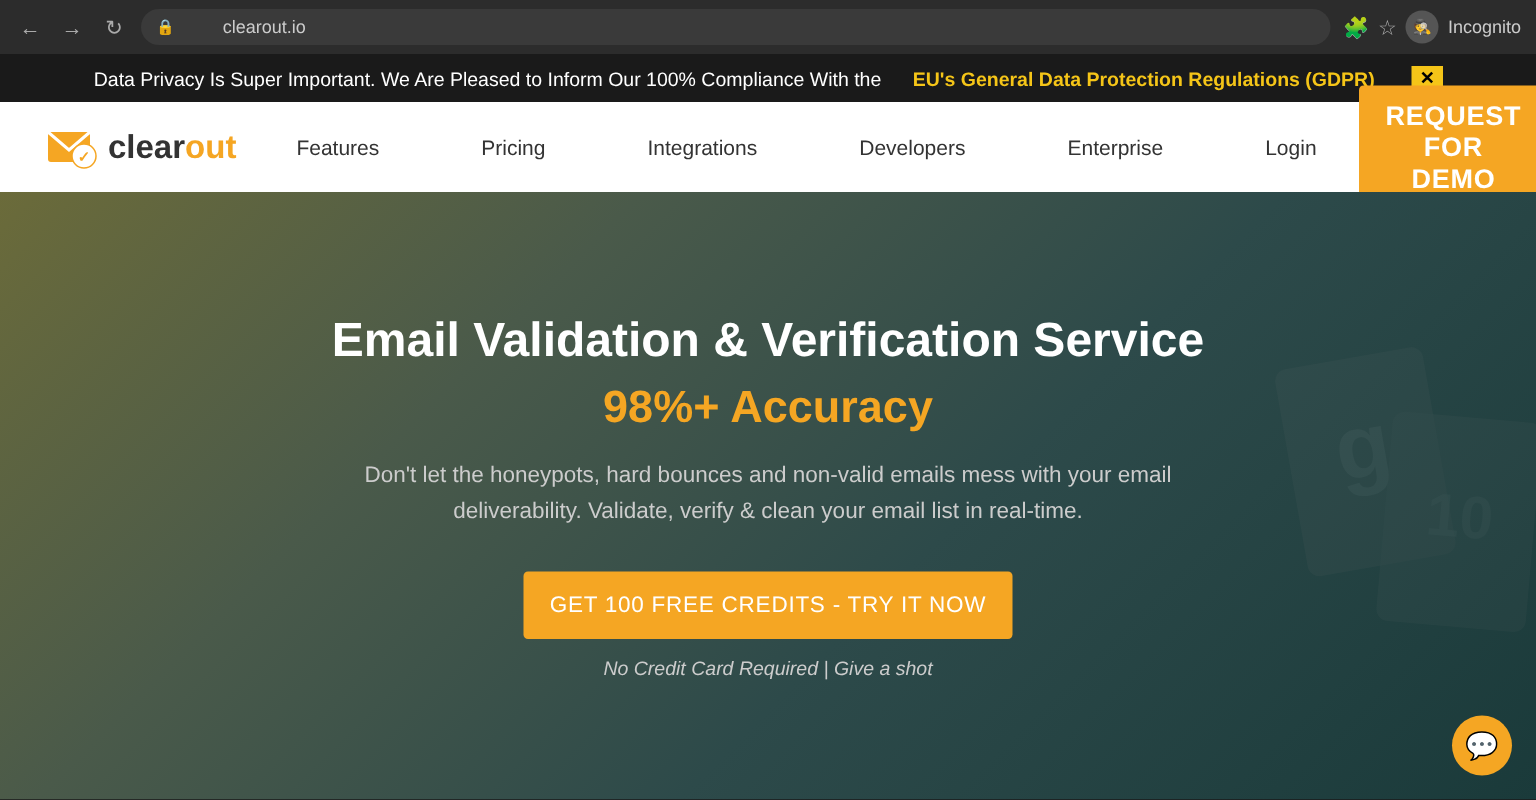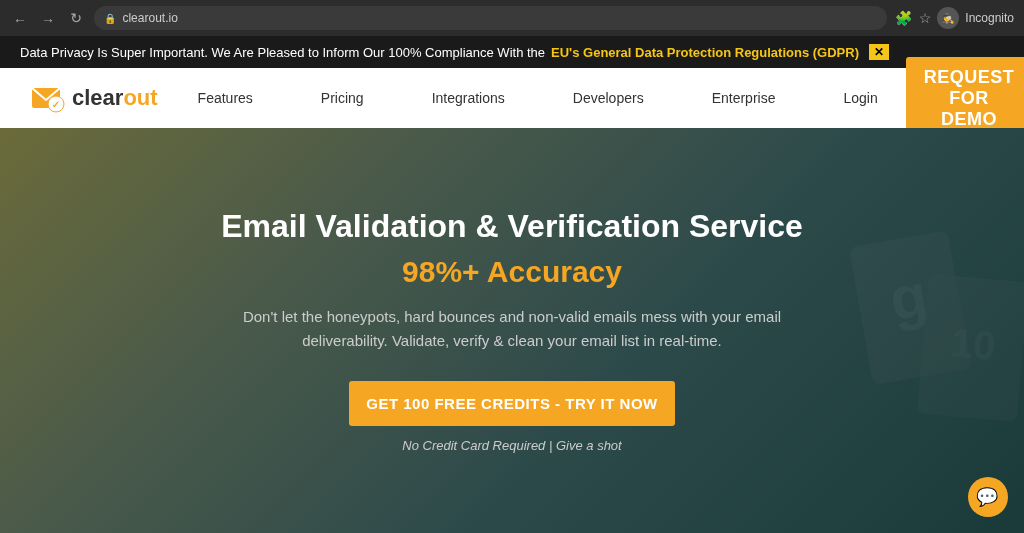--- a/index.html
+++ b/index.html
@@ -28,40 +28,41 @@
       flex: 1;
       height: 24px;
       background: #3a3a3a;
       border-radius: 12px;
       display: flex;
       align-items: center;
       padding: 0 10px;
       gap: 6px;
     }
     .lock-icon { color: #aaa; font-size: 10px; }
-    .url-text { color: #ccc; font-size: 12px; }
+    .url-text { color: #ccc; font-size: 12px; margin-left: 26px; }
     .browser-actions { display: flex; gap: 6px; align-items: center; }
     .browser-action-icon { color: #aaa; font-size: 14px; cursor: pointer; }
     .incognito-badge {
       background: #555;
       border-radius: 50%;
       width: 22px; height: 22px;
       display: flex; align-items: center; justify-content: center;
       color: #ccc;
       font-size: 10px;
     }
     .incognito-label { color: #ccc; font-size: 12px; }
 
     
     .gdpr-banner {
       background: #1a1a1a;
       padding: 8px 20px;
       display: flex;
       align-items: center;
-      gap: 6px;
+      justify-content: center;
+      gap: 21px;
       font-size: 13px;
       color: #fff;
     }
     .gdpr-normal { color: #fff; font-weight: normal; }
     .gdpr-bold { color: #f5c518; font-weight: bold; }
     .gdpr-close {
       background: #f5c518;
       color: #000;
       border: none;
       cursor: pointer;
@@ -176,21 +177,21 @@
       line-height: 1.6;
       margin-bottom: 28px;
       position: relative; z-index: 1;
     }
     .hero-cta {
       background: #f5a623;
       color: #fff;
       border: none;
       padding: 14px 17px;
       font-size: 15px;
-      font-weight: bold;
+      font-weight: normal;
       cursor: pointer;
       border-radius: 3px;
       letter-spacing: 0.5px;
       position: relative; z-index: 1;
     }
     .hero-no-cc {
       color: #ccc;
       font-size: 13px;
       margin-top: 12px;
       position: relative; z-index: 1; font-style: italic;

